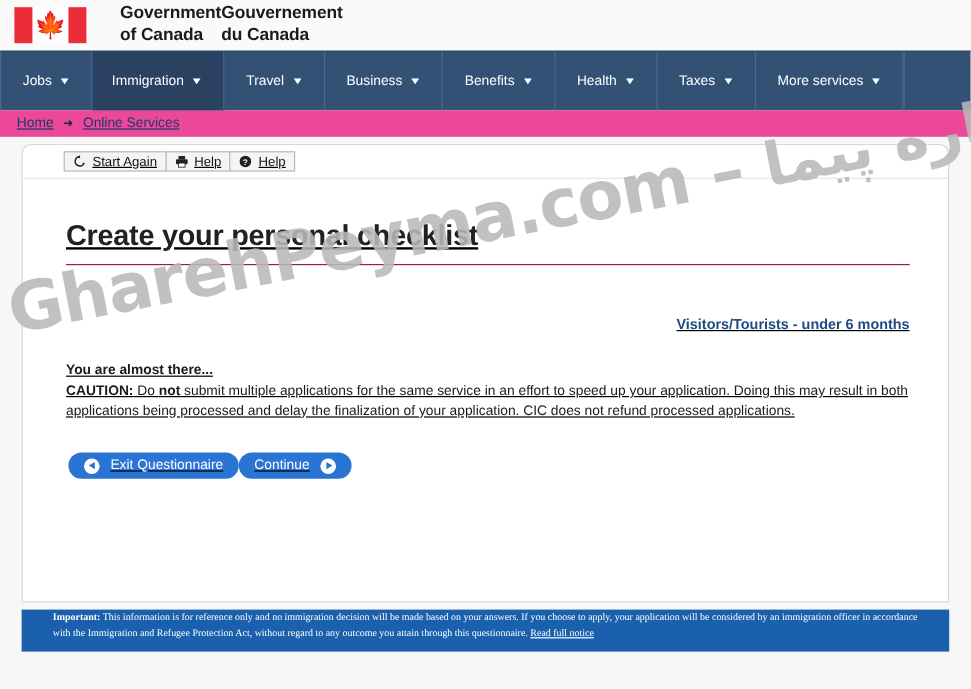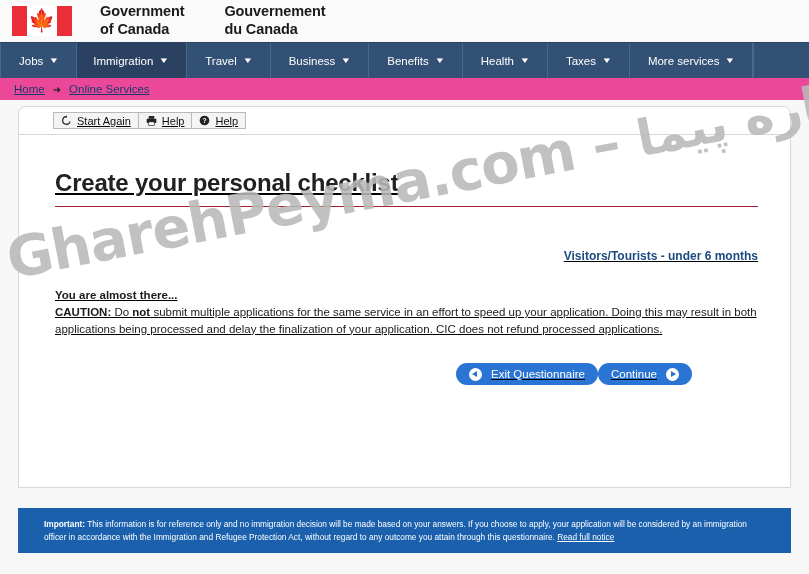--- a/index.html
+++ b/index.html
@@ -40,33 +40,32 @@
   .flag .band.left  { left: 0; }
   .flag .band.right { right: 0; }
   .flag .leaf {
     position: absolute; left: 50%; top: 50%;
     transform: translate(-50%,-50%);
     color: #EA2D37; font-size: 22px; line-height: 1;
   }
   .wordmarks {
     display: flex;
     margin-left: 28px;
-    gap: 40px;
   }
   .wordmark {
     font-size: 14.5px;
     font-weight: bold;
     color: #1a1a1a;
     line-height: 1.22;
     letter-spacing: -0.1px;
   }
 
   
   .gc-nav {
-    height: 36px;
+    height: 50px;
     background: #335075;
     display: flex;
     align-items: stretch;
     border-top: 1px solid #2b4465;
   }
   .nav-item {
     display: flex;
     align-items: center;
     gap: 7px;
     padding: 0 18px;
@@ -176,21 +175,21 @@
     line-height: 1.45;
     color: #1a1a1a;
     max-width: 706px;
   }
   p.caution {
   }
 
   .btnrow {
     margin-top: 26px;
     display: flex;
-    justify-content: flex-end;
+    justify-content: flex-start;
     align-items: center;
     padding-right: 66px;
     padding-left: 2px;
   }
   .pill {
     display: inline-flex;
     align-items: center;
     gap: 9px;
     background: #2a74d4;
     color: #ffffff;
@@ -221,23 +220,24 @@
   .pill .circ i.left  { border-right: 5px solid #2a74d4; margin-right: 1px; }
   .pill .circ i.right { border-left: 5px solid #2a74d4; margin-left: 1.5px; }
 
   
   .notice {
     position: absolute;
     left: 18px; right: 18px;
     top: 508px;
     background: #1a60ad;
     color: #ffffff;
-    padding: 10px 22px 8px 26px;
+    padding: 0 22px 8px 26px;
     font-size: 8.3px;
     line-height: 1.62;
+    font-family: Liberation Serif, serif;
   }
   .notice b { font-weight: bold; }
   .notice a {
     color: #ffffff;
     text-decoration: underline;
     cursor: pointer;
   }
 
   
   .watermark {

